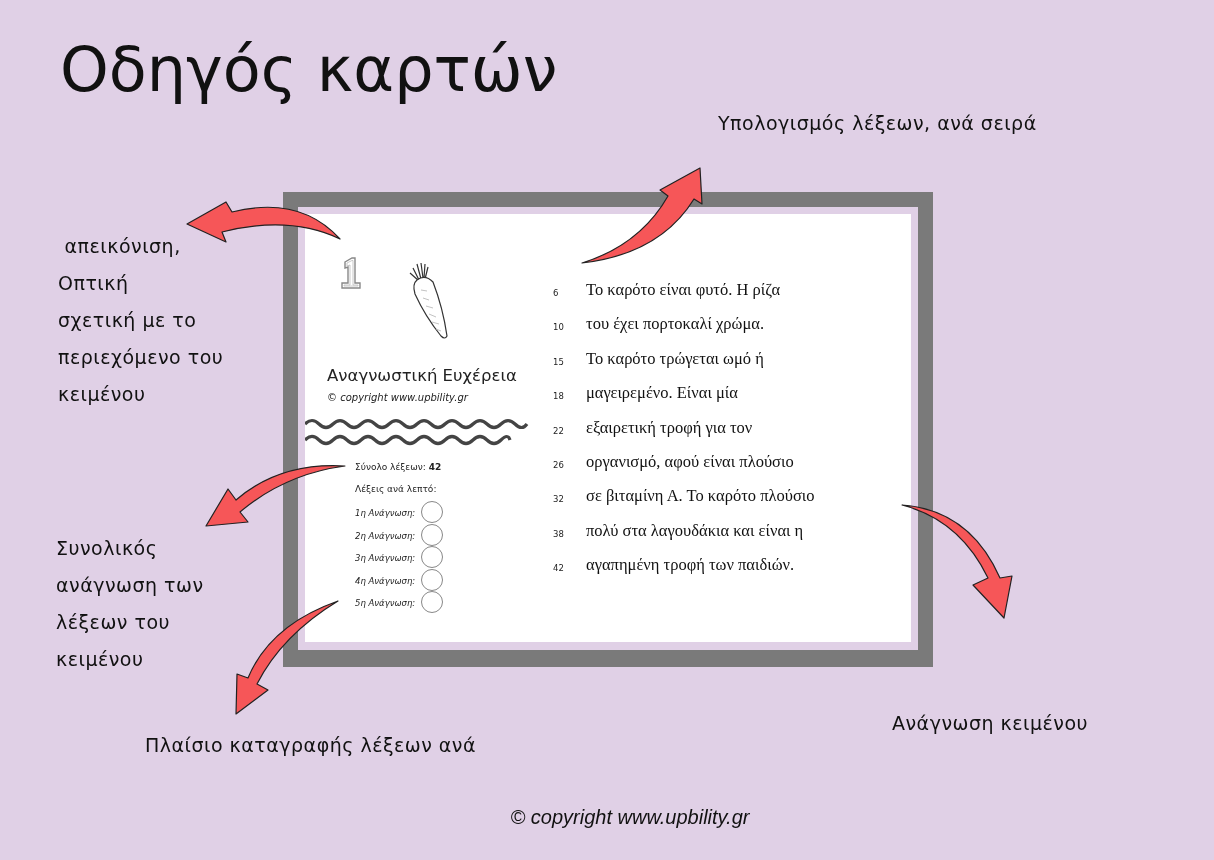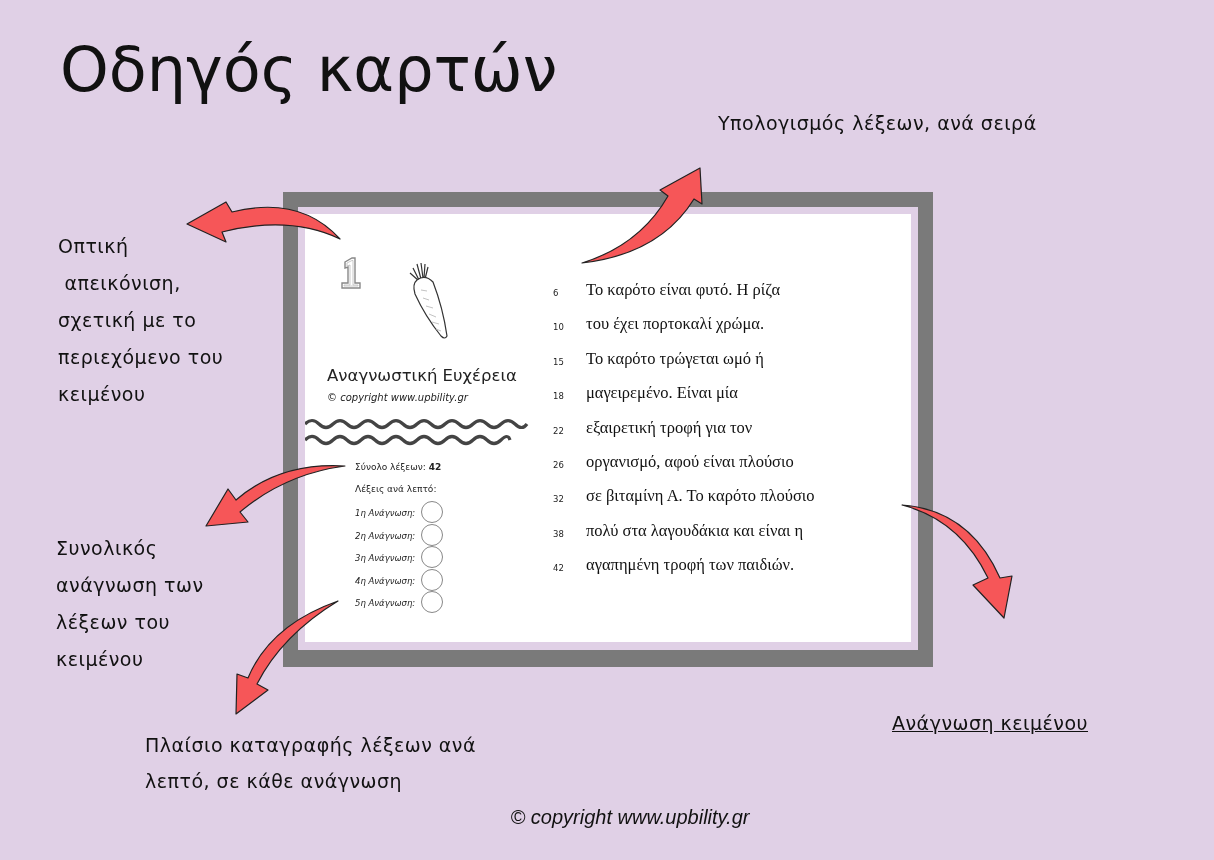--- a/index.html
+++ b/index.html
@@ -15,21 +15,21 @@
     letter-spacing:0px;
   }
   .hand {
     font-family:"DejaVu Sans", sans-serif; font-size:19px; color:#111;
     letter-spacing:0.5px;
   }
   .label-visual { left:58px; top:228px; width:220px; line-height:37px; }
   .label-count { left:718px; top:112px; white-space:nowrap; }
   .label-total { left:56px; top:530px; width:170px; line-height:37px; }
   .label-box { left:145px; top:727px; width:420px; line-height:36px; }
-  .label-read { left:892px; top:712px; white-space:nowrap;text-decoration:underline; }
+  .label-read { left:892px; top:712px; white-space:nowrap; }
   .footer-copy {
     left:0; width:1260px; top:806px; text-align:center;
     font-family:"Liberation Sans", sans-serif; font-style:italic; font-size:20px; color:#111;
   }
   .frame {
     left:283px; top:192px; width:650px; height:475px; background:#7a7a7a;
   }
   .frame-inner {
     position:absolute; left:15px; top:15px; right:15px; bottom:17px; background:#e0d0e6;
   }
@@ -64,36 +64,35 @@
     font-family:Liberation Serif, serif;
   }
   svg.arrow { position:absolute; overflow:visible; }
 </style>
 </head>
 <body>
 
 <div class="abs page-title">Οδηγός καρτών</div>
 
 <div class="abs hand label-visual">
+  <div style="white-space:pre"> απεικόνιση,</div>
   <div>Οπτική</div>
-  <div style="white-space:pre"> απεικόνιση,</div>
   <div>σχετική με το</div>
   <div>περιεχόμενο του</div>
   <div>κειμένου</div>
 </div>
 <div class="abs hand label-count">Υπολογισμός λέξεων, ανά σειρά</div>
 <div class="abs hand label-total">
   <div>Συνολικός</div>
   <div>ανάγνωση των</div>
   <div>λέξεων του</div>
   <div>κειμένου</div>
 </div>
 <div class="abs hand label-box">
   <div>Πλαίσιο καταγραφής λέξεων ανά</div>
-  <div>λεπτό, σε κάθε ανάγνωση</div>
 </div>
 <div class="abs hand label-read">Ανάγνωση κειμένου</div>
 
 <div class="abs frame">
   <div class="frame-inner">
     <div class="card">
 
       <svg class="card-number" width="24" height="34" viewBox="0 0 24 34">
         <path d="M6 6 L13 2 L16 2 L16 27 L21 27 L21 32 L3 32 L3 27 L9 27 L9 11 L6 12 Z" fill="#fff" stroke="#888" stroke-width="1.4"></path>
         <path d="M8 7 L13 4.5 L14 4.5 L14 29 L19 29 L19 30 L5 30 L5 29 L11 29 L11 9 L8 10 Z" fill="none" stroke="#bbb" stroke-width="0.8"></path>

